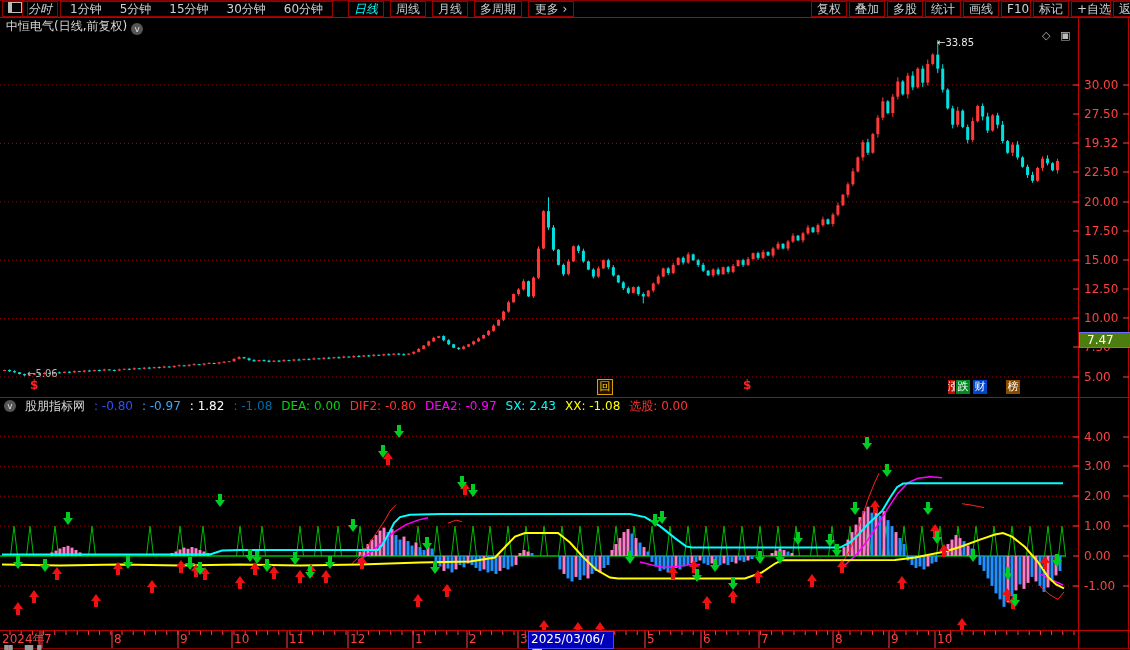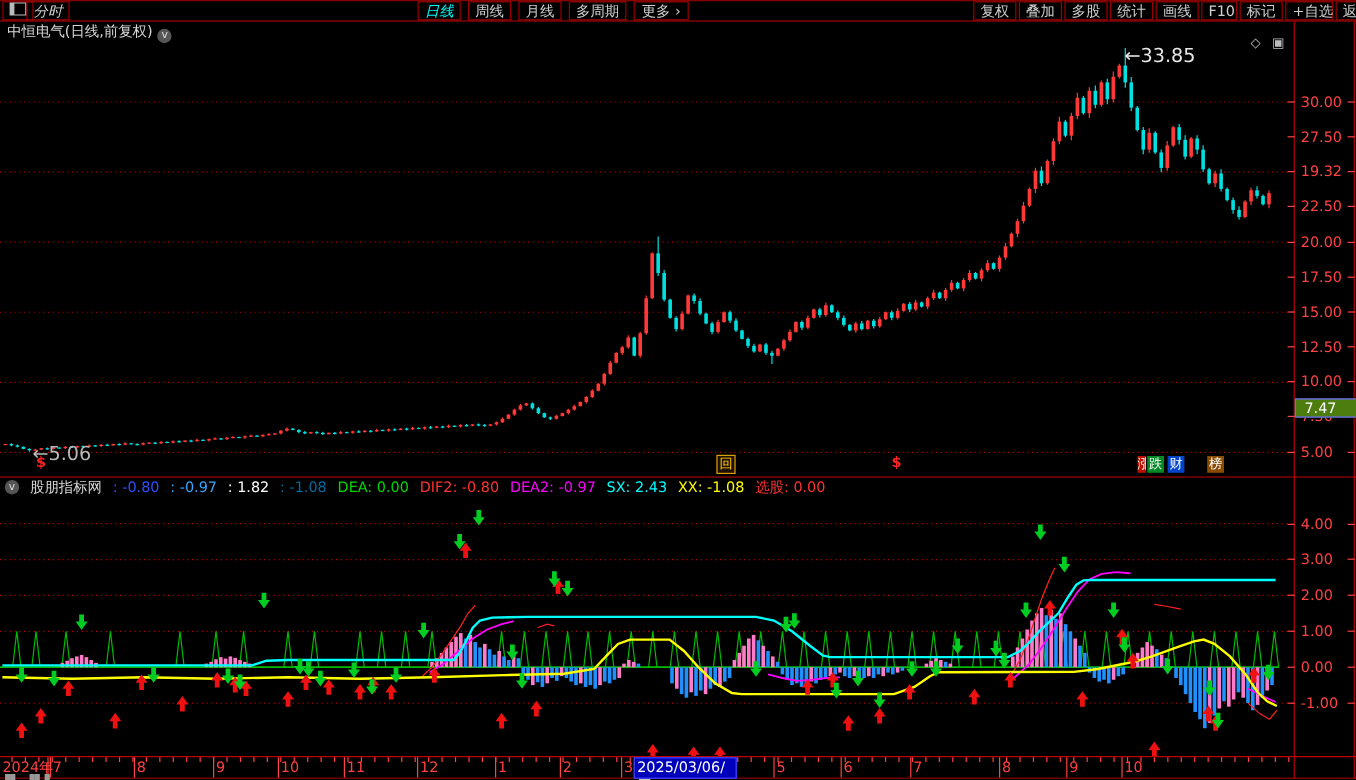--- a/index.html
+++ b/index.html
@@ -30,33 +30,34 @@
   .tl-lab{position:absolute;top:1px;font-size:12px;color:#ff4040;line-height:15px;}
   #tl-highlight{position:absolute;top:0px;height:16px;background:#0000bb;border:1px solid #4646ff;
                 color:#fff;font-size:12px;line-height:15px;padding:0 2px;z-index:4;}
   
   .badge{position:absolute;width:14px;height:14px;font-size:11px;line-height:14px;text-align:center;color:#fff;}
   
   #watermark{position:absolute;right:20px;top:594px;text-align:right;color:#fff;z-index:6;}
   #watermark .w1{font-size:27px;font-weight:bold;letter-spacing:2px;line-height:30px;}
   #watermark .w2{font-size:19px;font-weight:bold;line-height:21px;}
   .marker{position:absolute;font-weight:bold;color:#ff2222;font-size:12px;}
-  .peaklab{position:absolute;font-size:16px;z-index:3;}
+  .peaklab{position:absolute;font-size:10px;z-index:3;}
   #svg-root{position:absolute;left:0;top:0;}
   .clipfrag{position:absolute;left:0;top:645px;width:70px;height:5px;overflow:hidden;color:#9a9a9a;
             font-size:11px;line-height:11px;}
 </style>
 </head>
 <body>
 
 <div id="app">
 
   <div id="menubar">
       <div class="mitem" style="left: 2px; width: 14px;"><span style="display:inline-block;width:9px;height:9px;border:1px solid #bbb;border-left:4px solid #bbb;"></span></div>
       <div class="mitem" style="left: 22px; width: 24px; text-align: center; font-style: italic;">分时</div>
+      <div class="mgroup" style="left: 60px;"><span>1分钟</span><span>5分钟</span><span>15分钟</span><span>30分钟</span><span>60分钟</span></div>
       <div class="mitem active" style="left: 348px; width: 24px; text-align: center;">日线</div>
       <div class="mitem" style="left: 390px; width: 24px; text-align: center;">周线</div>
       <div class="mitem" style="left: 432px; width: 24px; text-align: center;">月线</div>
       <div class="mitem" style="left: 474px; width: 36px; text-align: center;">多周期</div>
       <div class="mitem" style="left: 528px; width: 34px; text-align: center;">更多 ›</div>
       <div class="mitem" style="left: 811px; width: 24px; text-align: center;">复权</div>
       <div class="mitem" style="left: 849px; width: 24px; text-align: center;">叠加</div>
       <div class="mitem" style="left: 887px; width: 24px; text-align: center;">多股</div>
       <div class="mitem" style="left: 925px; width: 24px; text-align: center;">统计</div>
       <div class="mitem" style="left: 963px; width: 24px; text-align: center;">画线</div>

